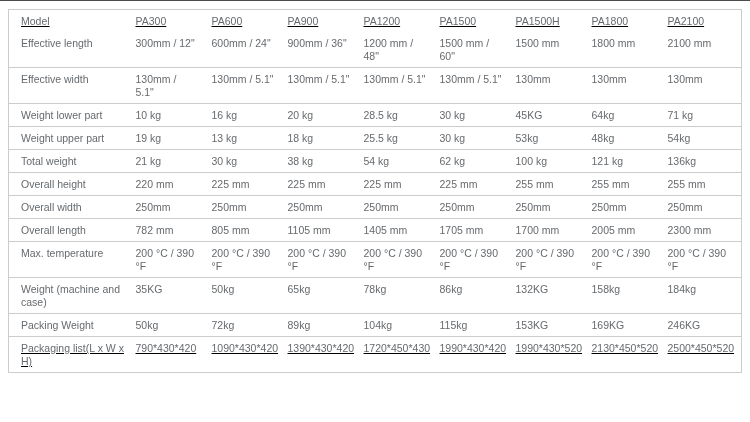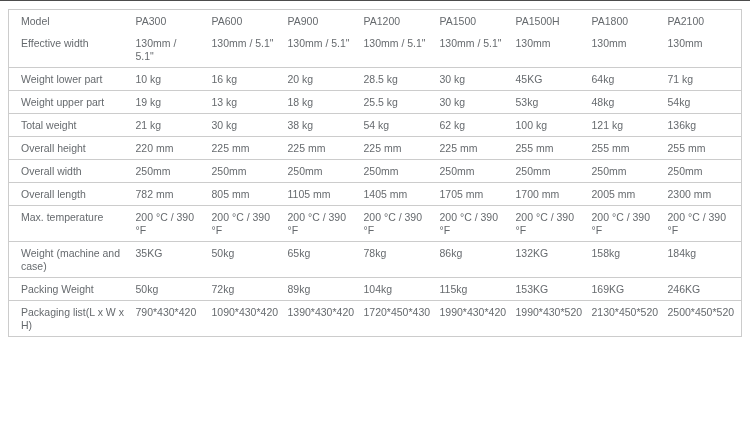--- a/index.html
+++ b/index.html
@@ -24,20 +24,21 @@
     width: 734px;
     border-collapse: collapse;
     table-layout: fixed;
     border: 1px solid #cccccc;
   }
   table.spec tr {
     border-bottom: 1px solid #cccccc;
   }
   table.spec tr:last-child {
     border-bottom: none;
+    text-decoration: underline;
   }
   table.spec td, table.spec th {
     font-size: 10.5px;
     font-weight: normal;
     color: #666a6e;
     text-align: left;
     vertical-align: top;
     padding: 5px 2px 4px 1px;
     line-height: 13px;
     white-space: pre-line;
@@ -73,20 +74,33 @@
           <th class="">PA900</th>
           <th class="">PA1200</th>
           <th class="">PA1500</th>
           <th class="">PA1500H</th>
           <th class="">PA1800</th>
           <th class="">PA2100</th>
         </tr>
     </thead>
     <tbody>
         <tr>
+          <td class="label">Effective length</td>
+          <td>300mm / 12"</td>
+          <td>600mm / 24"</td>
+          <td>900mm / 36"</td>
+          <td>1200 mm /
+48"</td>
+          <td>1500 mm /
+60"</td>
+          <td>1500 mm</td>
+          <td>1800 mm</td>
+          <td>2100 mm</td>
+        </tr>
+        <tr>
           <td class="label">Effective width</td>
           <td>130mm /
 5.1"</td>
           <td>130mm / 5.1"</td>
           <td>130mm / 5.1"</td>
           <td>130mm / 5.1"</td>
           <td>130mm / 5.1"</td>
           <td>130mm</td>
           <td>130mm</td>
           <td>130mm</td>

